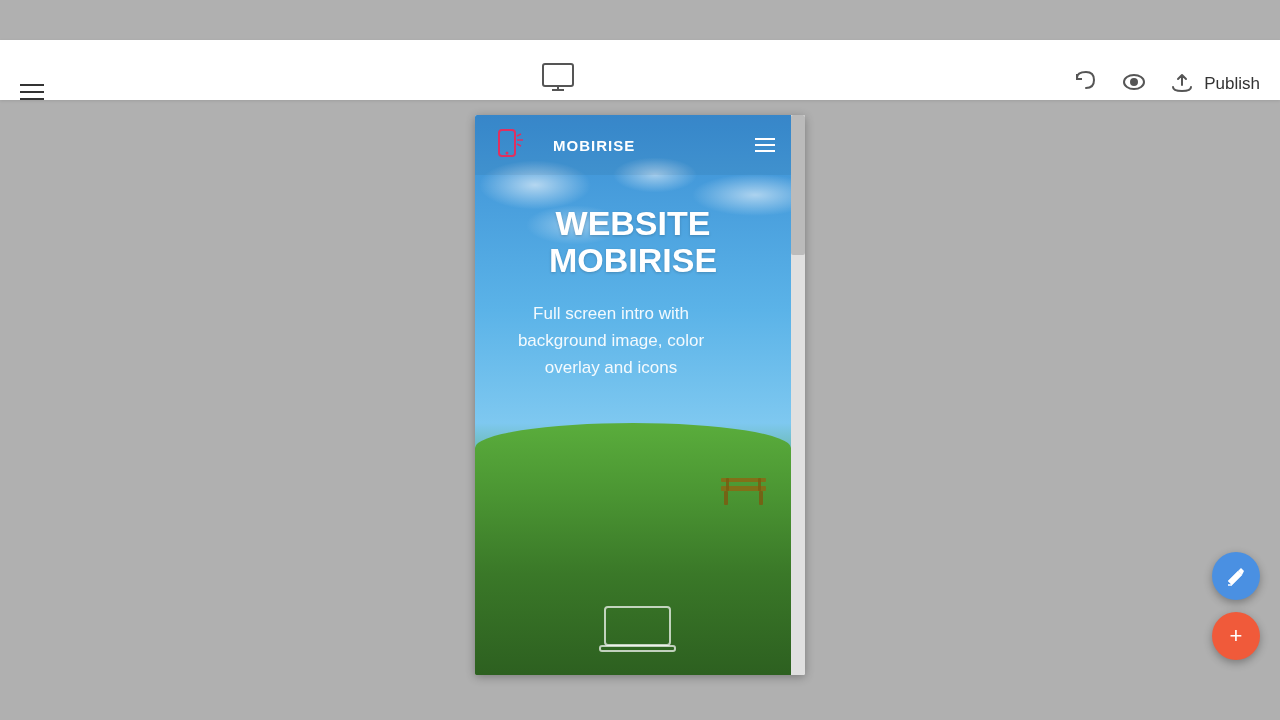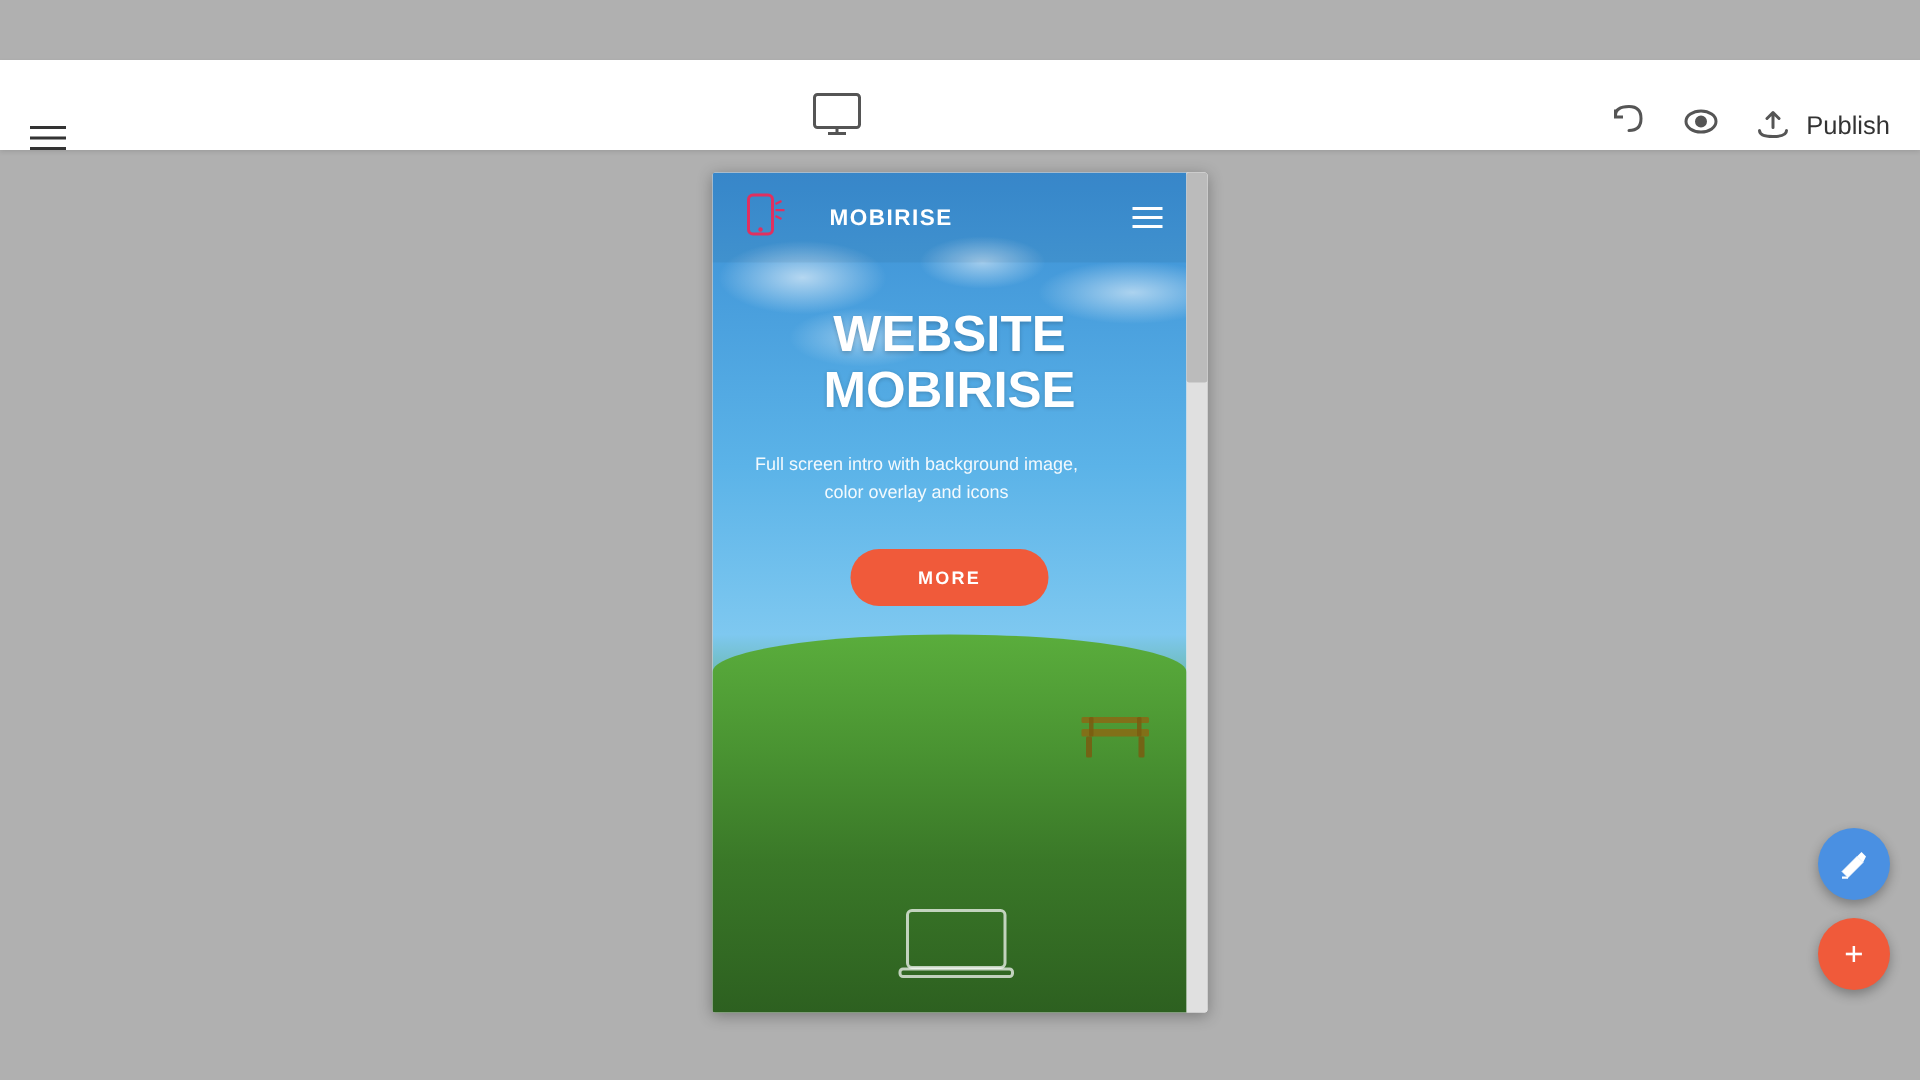--- a/index.html
+++ b/index.html
@@ -223,21 +223,21 @@
       font-weight: 900;
       text-align: center;
       line-height: 1.1;
       margin-bottom: 20px;
       text-shadow: 0 1px 3px rgba(0,0,0,0.2);
     }
     .hero-subtitle {
       position: relative;
       z-index: 2;
       color: rgba(255,255,255,0.92);
-      font-size: 12px;
+      font-size: 17px;
       text-align: center;
       line-height: 1.6;
       max-width: 220px;
       margin-bottom: 28px;
     }
     .hero-btn {
       position: relative;
       z-index: 2;
       background: #f05a3a;
       color: white;
@@ -388,21 +388,20 @@
           <span></span>
         </div>
       </div>
 
       <div style="position:absolute;top:90px;left:0;width:calc(100% - 14px);z-index:2;text-align:center;padding: 0 26px;">
         <div class="hero-title">
           <span>WEBSITE</span><br>
           <span>MOBIRISE</span>
         </div>
         <p class="hero-subtitle">Full screen intro with background image, color overlay and icons</p>
-        <button class="hero-btn">MORE</button>
       </div>
 
       <div class="laptop-hint">
         <svg viewBox="0 0 90 55" width="90" height="55">
           <rect x="10" y="5" width="65" height="38" rx="3" fill="none" stroke="rgba(255,255,255,0.7)" stroke-width="2"></rect>
           <rect x="5" y="44" width="75" height="5" rx="2" fill="none" stroke="rgba(255,255,255,0.7)" stroke-width="2"></rect>
         </svg>
       </div>
 
     </div>

